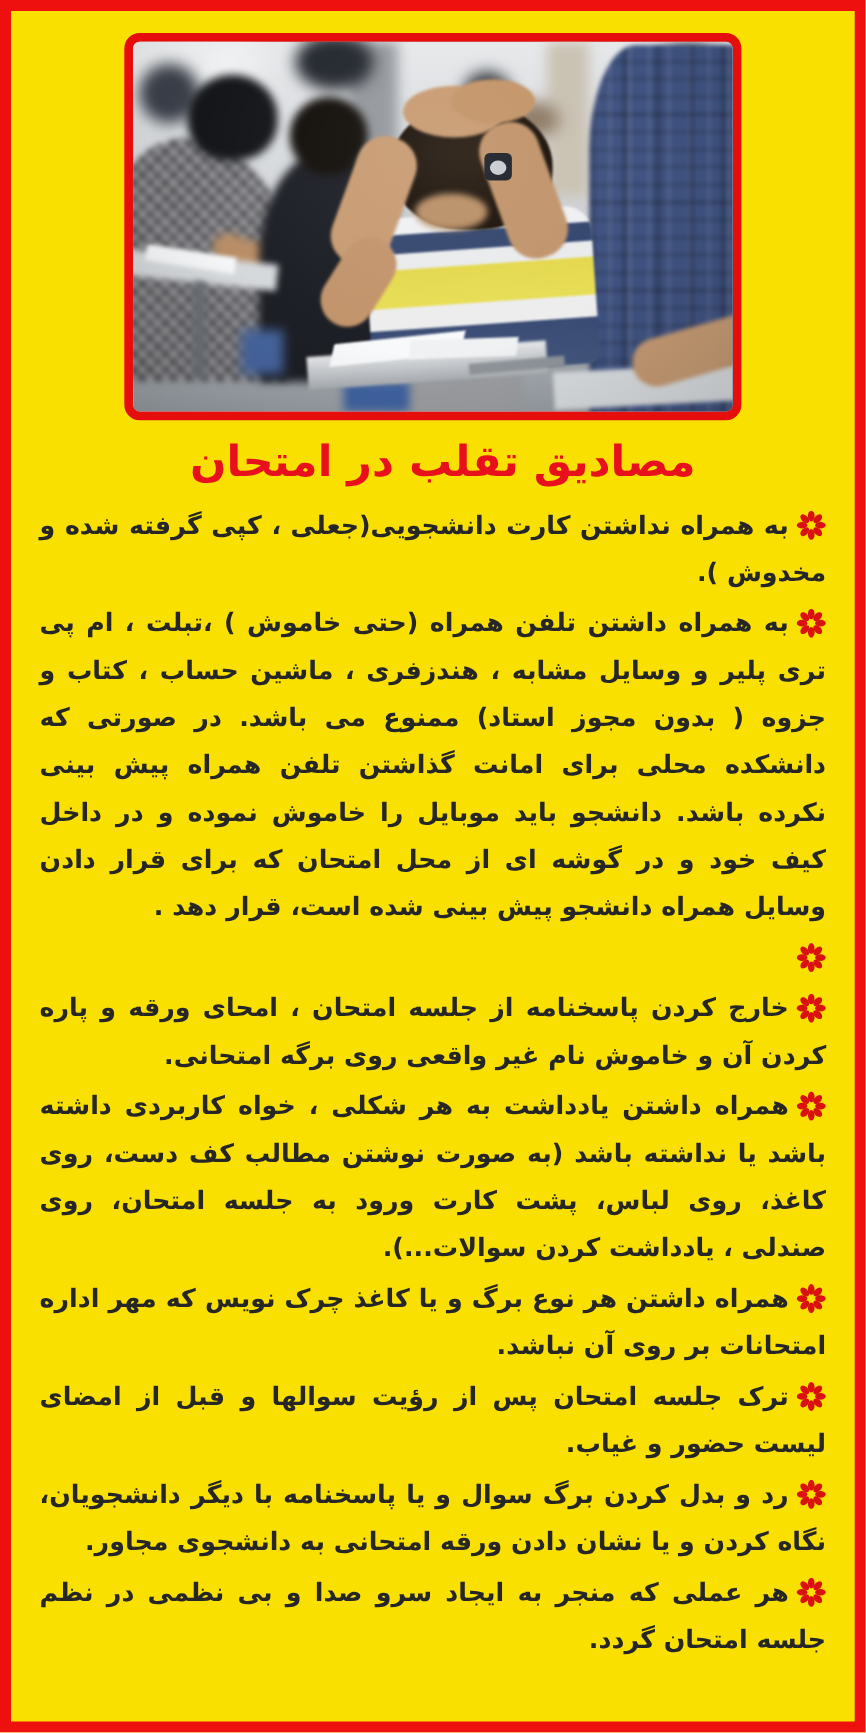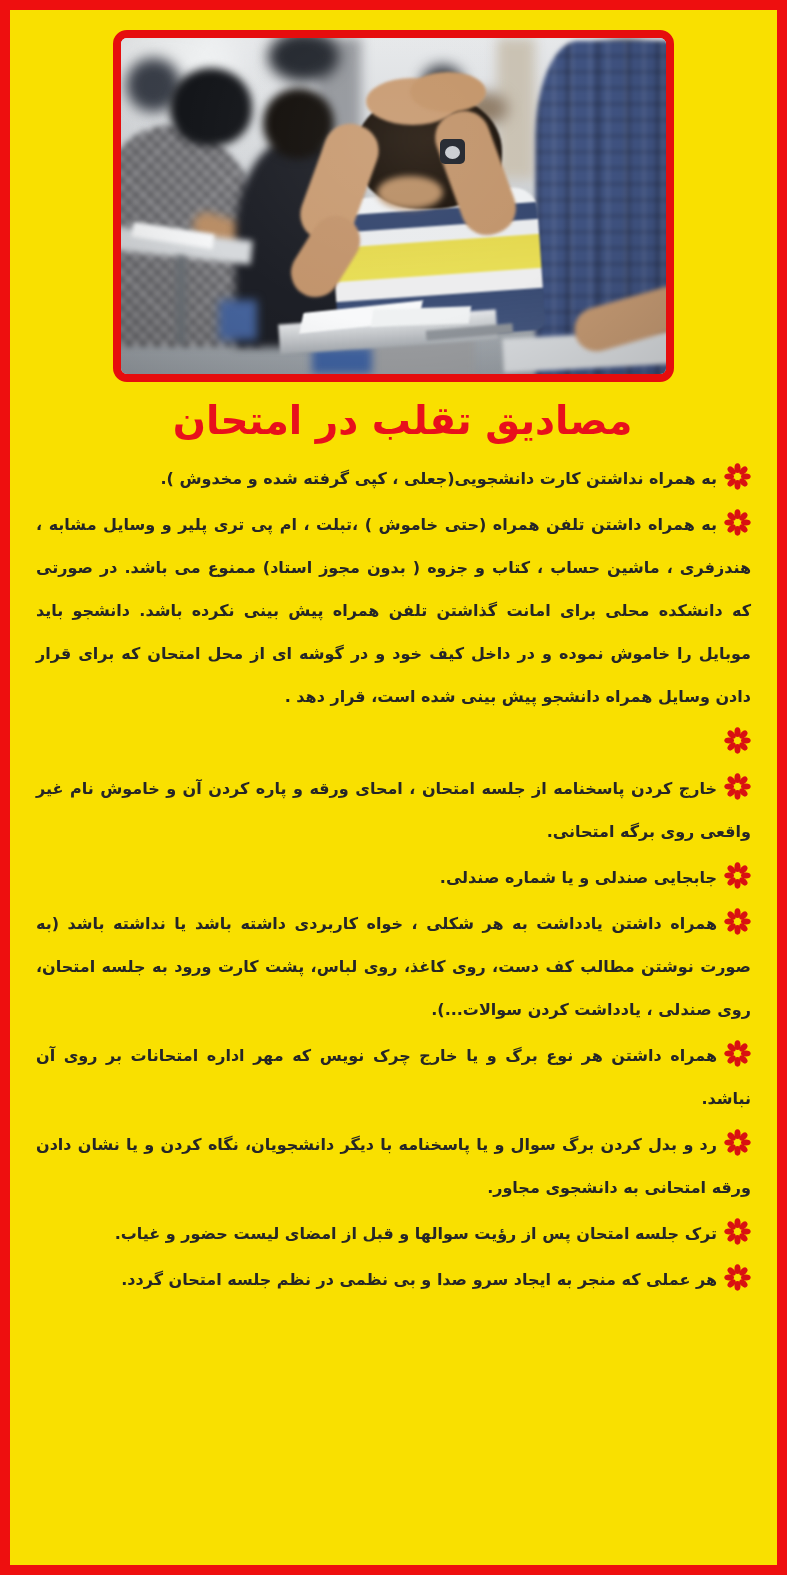--- a/index.html
+++ b/index.html
@@ -75,21 +75,21 @@
   .title{
     margin:16px 0 6px 0;text-align:center;
     font-size:39px;font-weight:bold;color:#e8101c;letter-spacing:0;padding-left:18px;
   }
   
   .items{
     margin:14px 26px 0 26px;
     direction:rtl;
   }
   .item{
-    font-size:16px;font-weight:bold;color:#262626;
+    font-size:23px;font-weight:bold;color:#262626;
     line-height:43px;text-align:justify;text-justify:inter-word;
     margin-bottom:3px;
   }
   .flower{display:inline-block;}
   .flower svg{width:27px;height:27px;vertical-align:-6px;margin-left:7px;}
 </style>
 </head>
 <body>
 
 <div class="page">
@@ -185,32 +185,20 @@
               <ellipse cx="12" cy="4.6" rx="2.7" ry="4.3" transform="rotate(45 12 12)"></ellipse>
               <ellipse cx="12" cy="4.6" rx="2.7" ry="4.3" transform="rotate(90 12 12)"></ellipse>
               <ellipse cx="12" cy="4.6" rx="2.7" ry="4.3" transform="rotate(135 12 12)"></ellipse>
               <ellipse cx="12" cy="4.6" rx="2.7" ry="4.3" transform="rotate(180 12 12)"></ellipse>
               <ellipse cx="12" cy="4.6" rx="2.7" ry="4.3" transform="rotate(225 12 12)"></ellipse>
               <ellipse cx="12" cy="4.6" rx="2.7" ry="4.3" transform="rotate(270 12 12)"></ellipse>
               <ellipse cx="12" cy="4.6" rx="2.7" ry="4.3" transform="rotate(315 12 12)"></ellipse>
             </g>
           </svg></span><span class="item-text">خارج کردن پاسخنامه از جلسه امتحان ، امحای ورقه و پاره کردن  آن و خاموش نام غیر واقعی روی برگه امتحانی.</span></div>
 
-  <div class="item"><span class="flower"><svg viewBox="0 0 24 24" aria-hidden="true">
-            <g class="petals" fill="#d91111">
-              <ellipse cx="12" cy="4.6" rx="2.7" ry="4.3" transform="rotate(0 12 12)"></ellipse>
-              <ellipse cx="12" cy="4.6" rx="2.7" ry="4.3" transform="rotate(45 12 12)"></ellipse>
-              <ellipse cx="12" cy="4.6" rx="2.7" ry="4.3" transform="rotate(90 12 12)"></ellipse>
-              <ellipse cx="12" cy="4.6" rx="2.7" ry="4.3" transform="rotate(135 12 12)"></ellipse>
-              <ellipse cx="12" cy="4.6" rx="2.7" ry="4.3" transform="rotate(180 12 12)"></ellipse>
-              <ellipse cx="12" cy="4.6" rx="2.7" ry="4.3" transform="rotate(225 12 12)"></ellipse>
-              <ellipse cx="12" cy="4.6" rx="2.7" ry="4.3" transform="rotate(270 12 12)"></ellipse>
-              <ellipse cx="12" cy="4.6" rx="2.7" ry="4.3" transform="rotate(315 12 12)"></ellipse>
-            </g>
-          </svg></span><span class="item-text">جابجایی صندلی و یا شماره صندلی.</span></div>
 
   <div class="item"><span class="flower"><svg viewBox="0 0 24 24" aria-hidden="true">
             <g class="petals" fill="#d91111">
               <ellipse cx="12" cy="4.6" rx="2.7" ry="4.3" transform="rotate(0 12 12)"></ellipse>
               <ellipse cx="12" cy="4.6" rx="2.7" ry="4.3" transform="rotate(45 12 12)"></ellipse>
               <ellipse cx="12" cy="4.6" rx="2.7" ry="4.3" transform="rotate(90 12 12)"></ellipse>
               <ellipse cx="12" cy="4.6" rx="2.7" ry="4.3" transform="rotate(135 12 12)"></ellipse>
               <ellipse cx="12" cy="4.6" rx="2.7" ry="4.3" transform="rotate(180 12 12)"></ellipse>
               <ellipse cx="12" cy="4.6" rx="2.7" ry="4.3" transform="rotate(225 12 12)"></ellipse>
               <ellipse cx="12" cy="4.6" rx="2.7" ry="4.3" transform="rotate(270 12 12)"></ellipse>
@@ -222,21 +210,34 @@
             <g class="petals" fill="#d91111">
               <ellipse cx="12" cy="4.6" rx="2.7" ry="4.3" transform="rotate(0 12 12)"></ellipse>
               <ellipse cx="12" cy="4.6" rx="2.7" ry="4.3" transform="rotate(45 12 12)"></ellipse>
               <ellipse cx="12" cy="4.6" rx="2.7" ry="4.3" transform="rotate(90 12 12)"></ellipse>
               <ellipse cx="12" cy="4.6" rx="2.7" ry="4.3" transform="rotate(135 12 12)"></ellipse>
               <ellipse cx="12" cy="4.6" rx="2.7" ry="4.3" transform="rotate(180 12 12)"></ellipse>
               <ellipse cx="12" cy="4.6" rx="2.7" ry="4.3" transform="rotate(225 12 12)"></ellipse>
               <ellipse cx="12" cy="4.6" rx="2.7" ry="4.3" transform="rotate(270 12 12)"></ellipse>
               <ellipse cx="12" cy="4.6" rx="2.7" ry="4.3" transform="rotate(315 12 12)"></ellipse>
             </g>
-          </svg></span><span class="item-text">همراه داشتن هر نوع برگ و یا خارج چرک نویس که مهر اداره امتحانات بر روی آن نباشد.</span></div>
+          </svg></span><span class="item-text">همراه داشتن هر نوع برگ و یا کاغذ چرک نویس که مهر اداره امتحانات بر روی آن نباشد.</span></div>
+
+  <div class="item"><span class="flower"><svg viewBox="0 0 24 24" aria-hidden="true">
+            <g class="petals" fill="#d91111">
+              <ellipse cx="12" cy="4.6" rx="2.7" ry="4.3" transform="rotate(0 12 12)"></ellipse>
+              <ellipse cx="12" cy="4.6" rx="2.7" ry="4.3" transform="rotate(45 12 12)"></ellipse>
+              <ellipse cx="12" cy="4.6" rx="2.7" ry="4.3" transform="rotate(90 12 12)"></ellipse>
+              <ellipse cx="12" cy="4.6" rx="2.7" ry="4.3" transform="rotate(135 12 12)"></ellipse>
+              <ellipse cx="12" cy="4.6" rx="2.7" ry="4.3" transform="rotate(180 12 12)"></ellipse>
+              <ellipse cx="12" cy="4.6" rx="2.7" ry="4.3" transform="rotate(225 12 12)"></ellipse>
+              <ellipse cx="12" cy="4.6" rx="2.7" ry="4.3" transform="rotate(270 12 12)"></ellipse>
+              <ellipse cx="12" cy="4.6" rx="2.7" ry="4.3" transform="rotate(315 12 12)"></ellipse>
+            </g>
+          </svg></span><span class="item-text">ترک جلسه امتحان پس از رؤیت سوالها و قبل از امضای لیست حضور و غیاب.</span></div>
 
   <div class="item"><span class="flower"><svg viewBox="0 0 24 24" aria-hidden="true">
             <g class="petals" fill="#d91111">
               <ellipse cx="12" cy="4.6" rx="2.7" ry="4.3" transform="rotate(0 12 12)"></ellipse>
               <ellipse cx="12" cy="4.6" rx="2.7" ry="4.3" transform="rotate(45 12 12)"></ellipse>
               <ellipse cx="12" cy="4.6" rx="2.7" ry="4.3" transform="rotate(90 12 12)"></ellipse>
               <ellipse cx="12" cy="4.6" rx="2.7" ry="4.3" transform="rotate(135 12 12)"></ellipse>
               <ellipse cx="12" cy="4.6" rx="2.7" ry="4.3" transform="rotate(180 12 12)"></ellipse>
               <ellipse cx="12" cy="4.6" rx="2.7" ry="4.3" transform="rotate(225 12 12)"></ellipse>
               <ellipse cx="12" cy="4.6" rx="2.7" ry="4.3" transform="rotate(270 12 12)"></ellipse>
@@ -248,30 +249,17 @@
             <g class="petals" fill="#d91111">
               <ellipse cx="12" cy="4.6" rx="2.7" ry="4.3" transform="rotate(0 12 12)"></ellipse>
               <ellipse cx="12" cy="4.6" rx="2.7" ry="4.3" transform="rotate(45 12 12)"></ellipse>
               <ellipse cx="12" cy="4.6" rx="2.7" ry="4.3" transform="rotate(90 12 12)"></ellipse>
               <ellipse cx="12" cy="4.6" rx="2.7" ry="4.3" transform="rotate(135 12 12)"></ellipse>
               <ellipse cx="12" cy="4.6" rx="2.7" ry="4.3" transform="rotate(180 12 12)"></ellipse>
               <ellipse cx="12" cy="4.6" rx="2.7" ry="4.3" transform="rotate(225 12 12)"></ellipse>
               <ellipse cx="12" cy="4.6" rx="2.7" ry="4.3" transform="rotate(270 12 12)"></ellipse>
               <ellipse cx="12" cy="4.6" rx="2.7" ry="4.3" transform="rotate(315 12 12)"></ellipse>
             </g>
-          </svg></span><span class="item-text">ترک جلسه امتحان پس از رؤیت سوالها و قبل از امضای لیست حضور و غیاب.</span></div>
-
-  <div class="item"><span class="flower"><svg viewBox="0 0 24 24" aria-hidden="true">
-            <g class="petals" fill="#d91111">
-              <ellipse cx="12" cy="4.6" rx="2.7" ry="4.3" transform="rotate(0 12 12)"></ellipse>
-              <ellipse cx="12" cy="4.6" rx="2.7" ry="4.3" transform="rotate(45 12 12)"></ellipse>
-              <ellipse cx="12" cy="4.6" rx="2.7" ry="4.3" transform="rotate(90 12 12)"></ellipse>
-              <ellipse cx="12" cy="4.6" rx="2.7" ry="4.3" transform="rotate(135 12 12)"></ellipse>
-              <ellipse cx="12" cy="4.6" rx="2.7" ry="4.3" transform="rotate(180 12 12)"></ellipse>
-              <ellipse cx="12" cy="4.6" rx="2.7" ry="4.3" transform="rotate(225 12 12)"></ellipse>
-              <ellipse cx="12" cy="4.6" rx="2.7" ry="4.3" transform="rotate(270 12 12)"></ellipse>
-              <ellipse cx="12" cy="4.6" rx="2.7" ry="4.3" transform="rotate(315 12 12)"></ellipse>
-            </g>
           </svg></span><span class="item-text">هر عملی که منجر به ایجاد سرو صدا و بی نظمی در نظم جلسه امتحان گردد.</span></div>
 
 </div>
 
 </div>
 
 </body></html>

